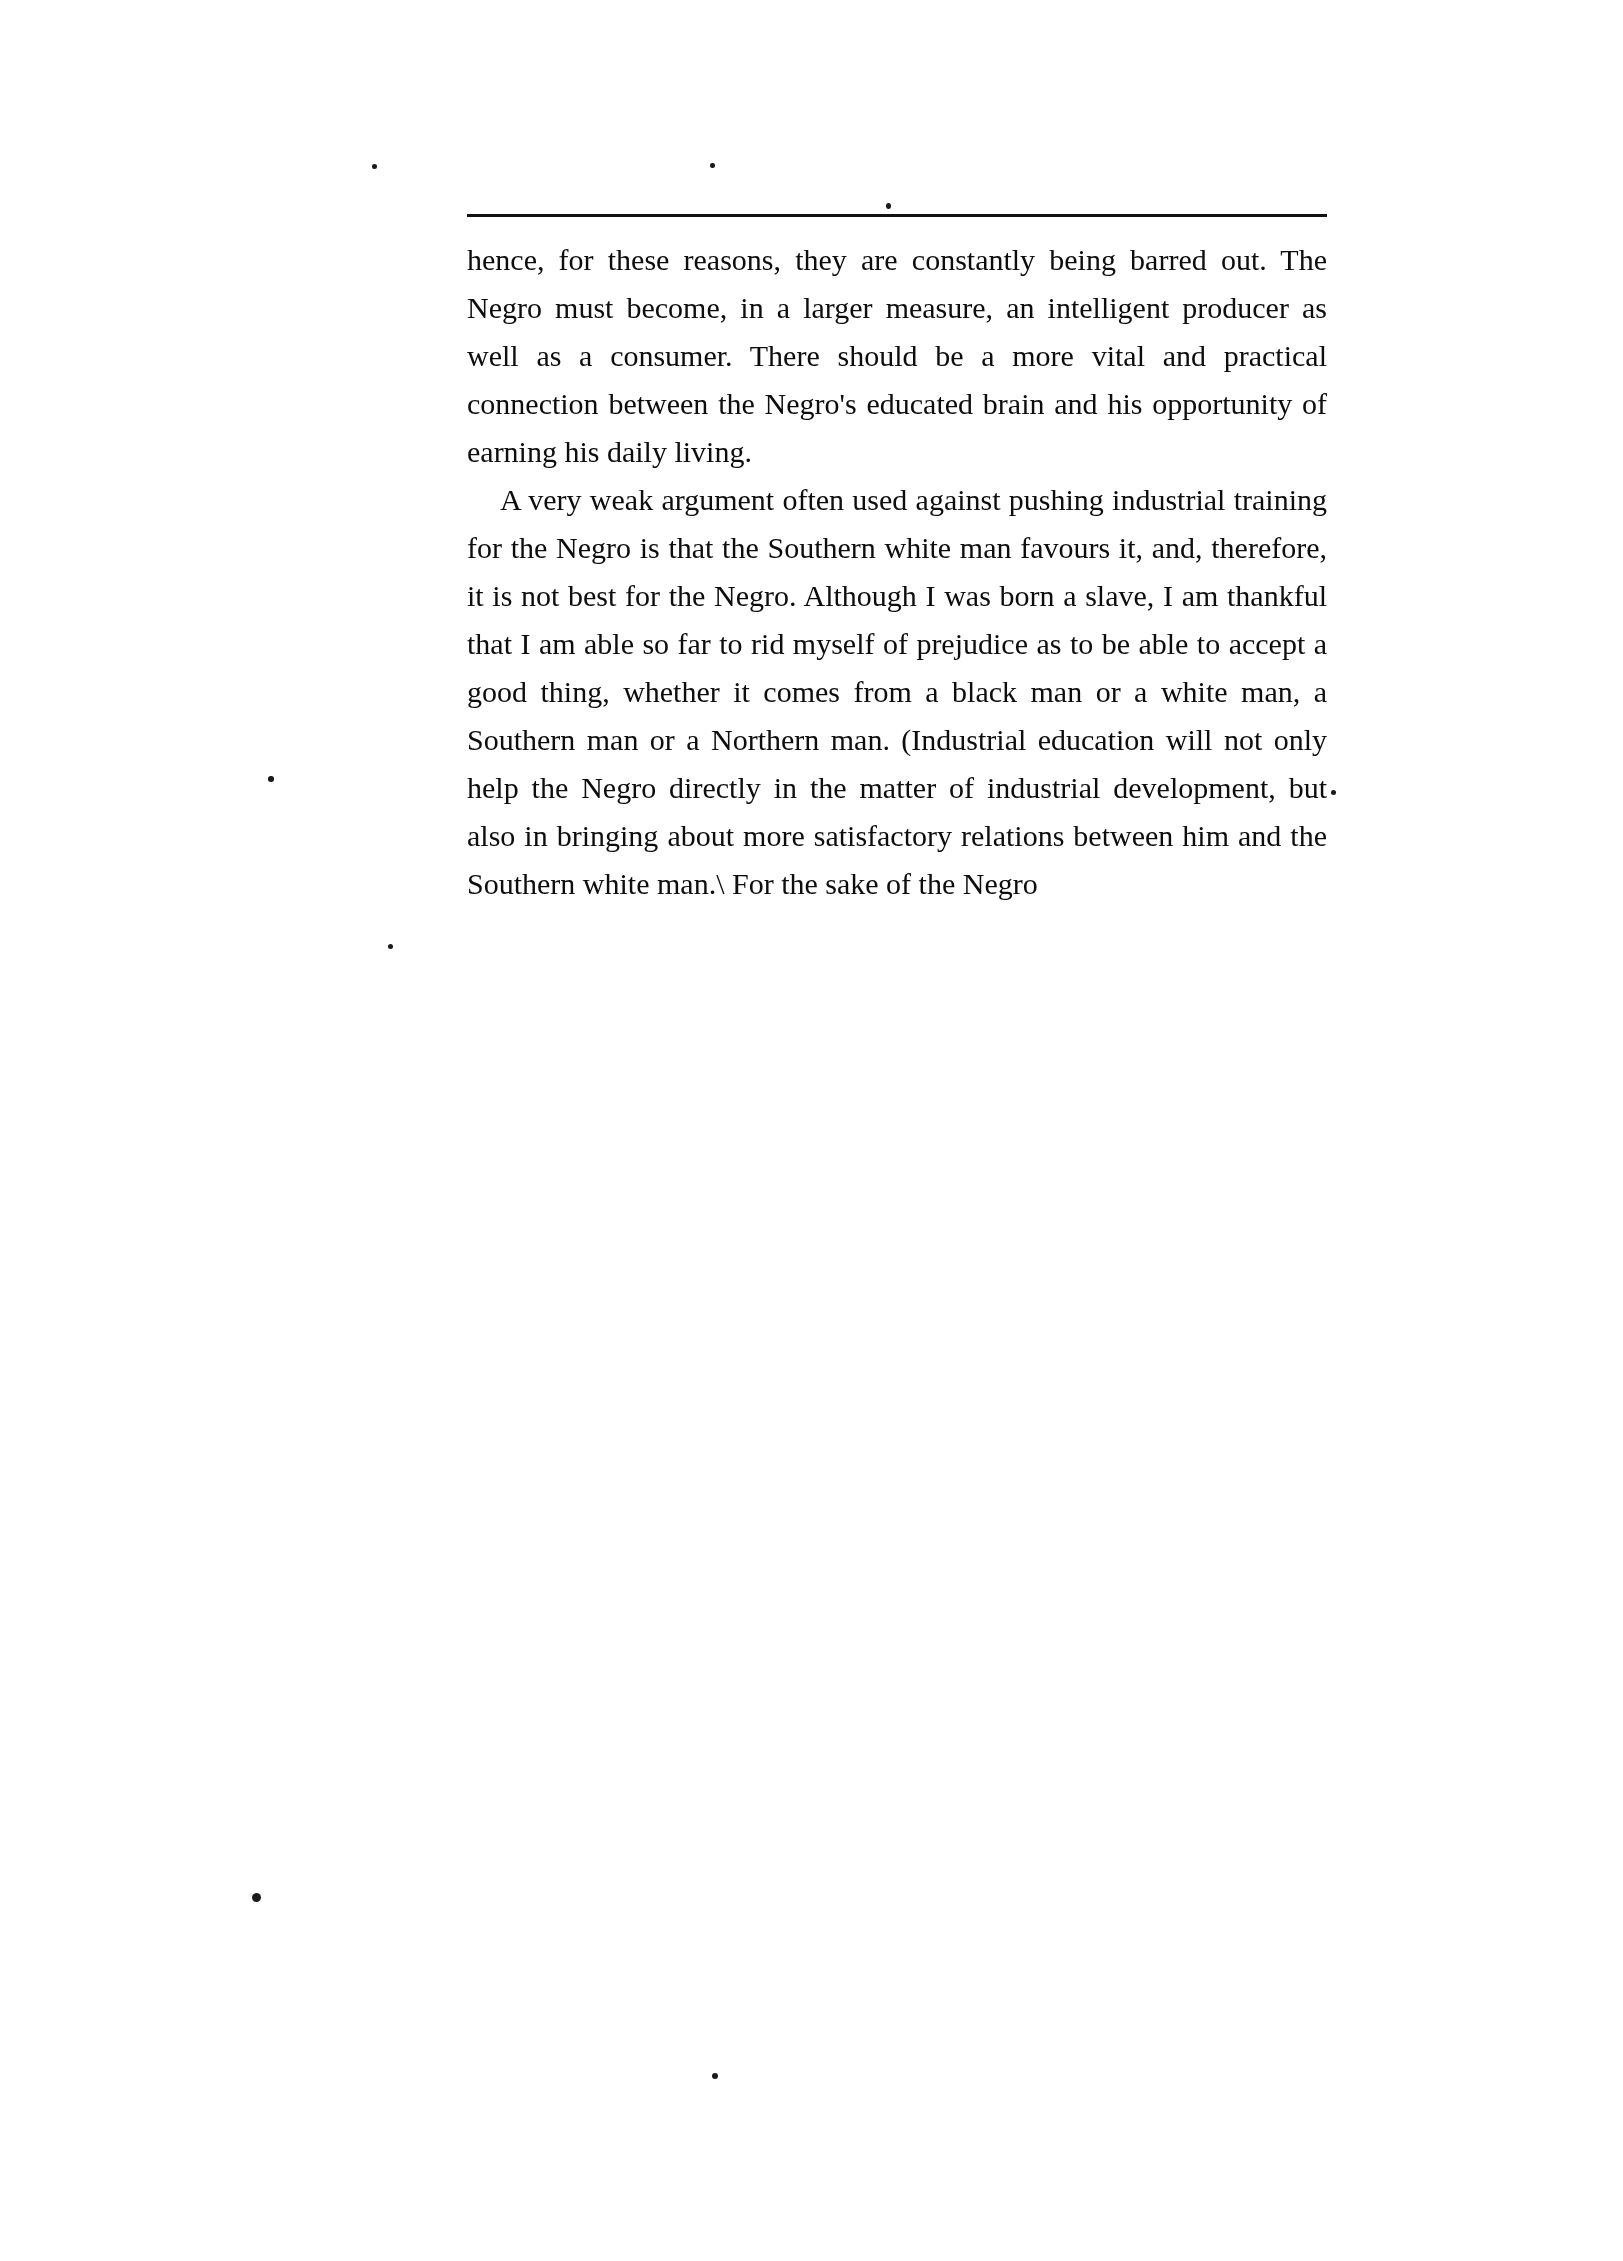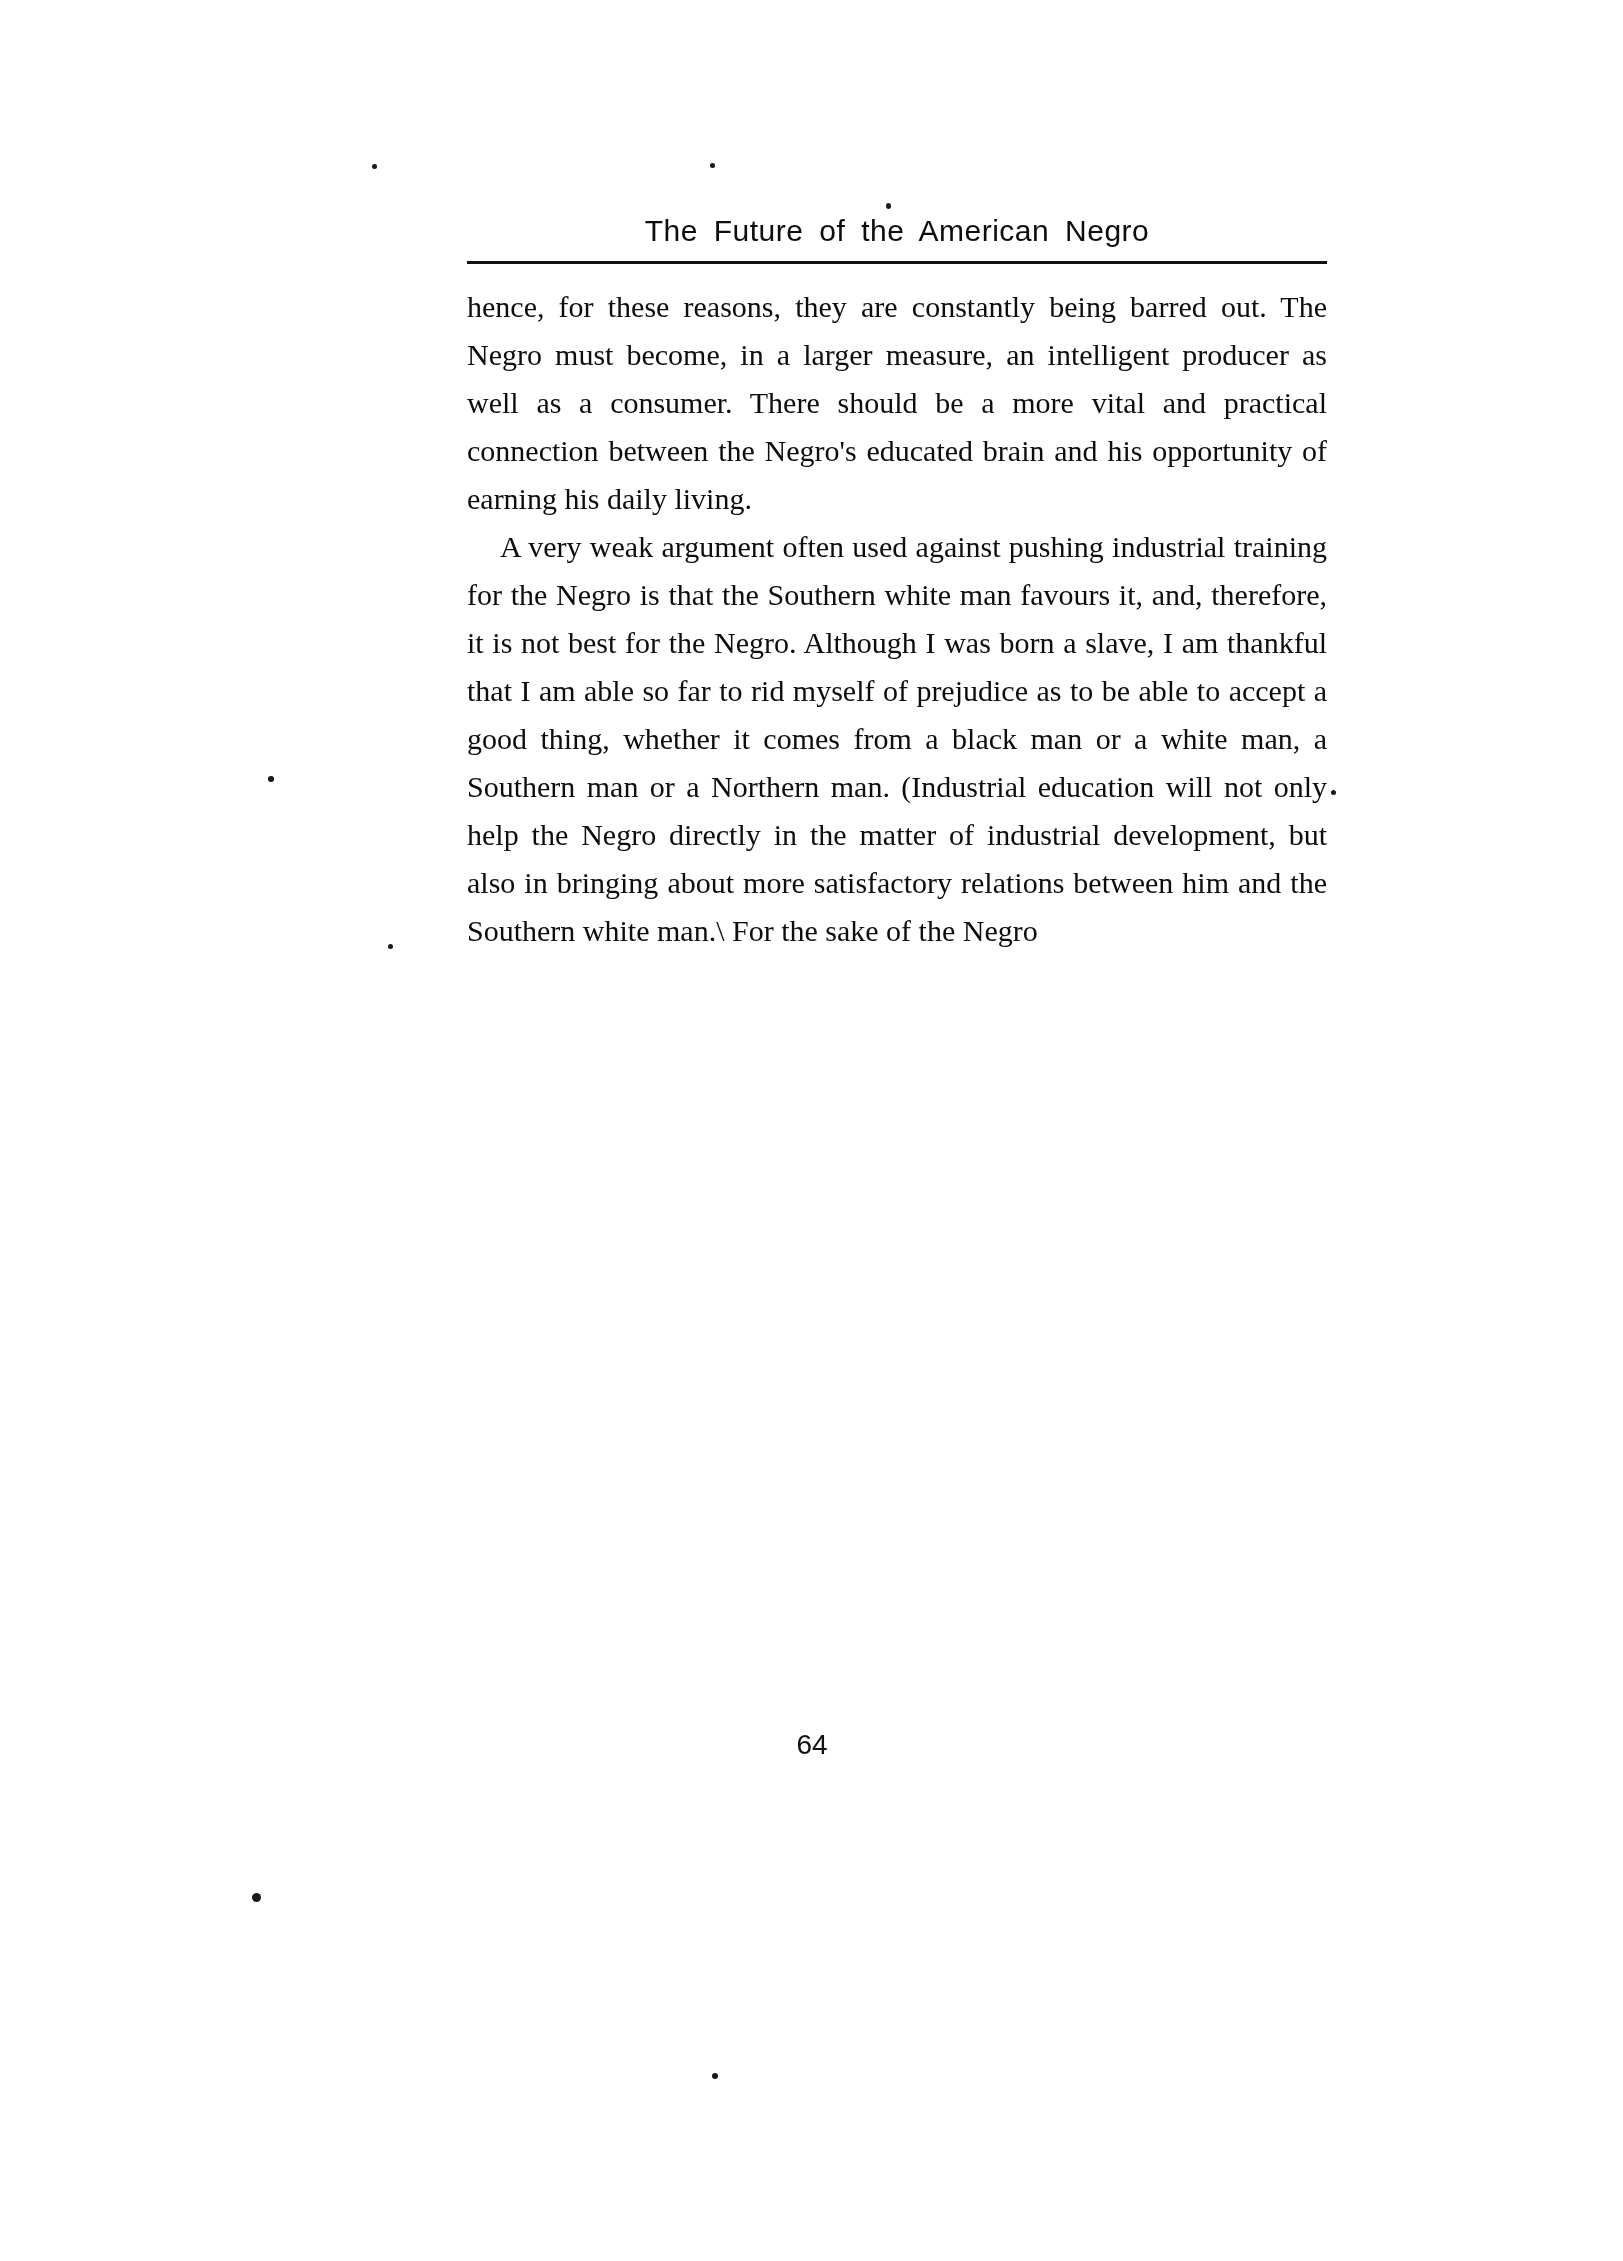--- a/index.html
+++ b/index.html
@@ -85,23 +85,21 @@
   <div class="speck s1"></div>
   <div class="speck s2"></div>
   <div class="speck s3"></div>
   <div class="speck s4"></div>
   <div class="speck s5"></div>
   <div class="speck s6"></div>
   <div class="speck s7"></div>
   <div class="speck s8"></div>
 
   <div class="text-block">
-    <div class="running-head">The Future of the American Negro</div>
     <div class="rule"></div>
     <div class="body-copy">
       <p>hence, for these reasons, they are constantly being barred out. The Negro must become, in a larger measure, an intelligent producer as well as a consumer. There should be a more vital and practical connection between the Negro's educated brain and his opportunity of earning his daily living.</p>
       <p class="indent">A very weak argument often used against pushing industrial training for the Negro is that the Southern white man favours it, and, therefore, it is not best for the Negro. Although I was born a slave, I am thankful that I am able so far to rid myself of prejudice as to be able to accept a good thing, whether it comes from a black man or a white man, a Southern man or a Northern man. (Industrial education will not only help the Negro directly in the matter of industrial development, but also in bringing about more satisfactory relations between him and the Southern white man.\ For the sake of the Negro</p>
     </div>
   </div>
 
-  <div class="folio">64</div>
 </div>
 
 
 </body></html>

